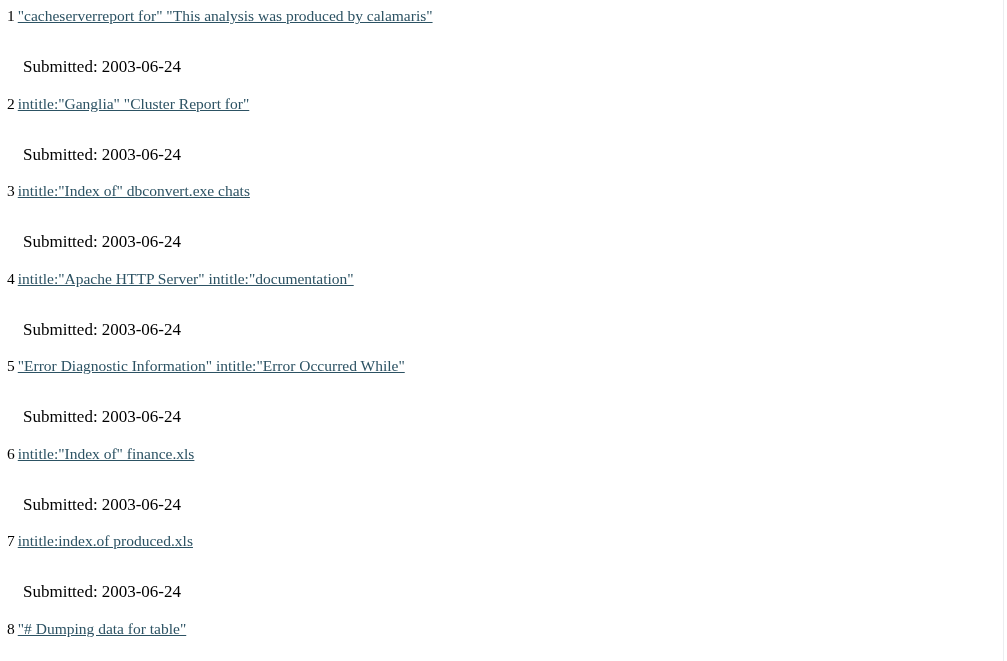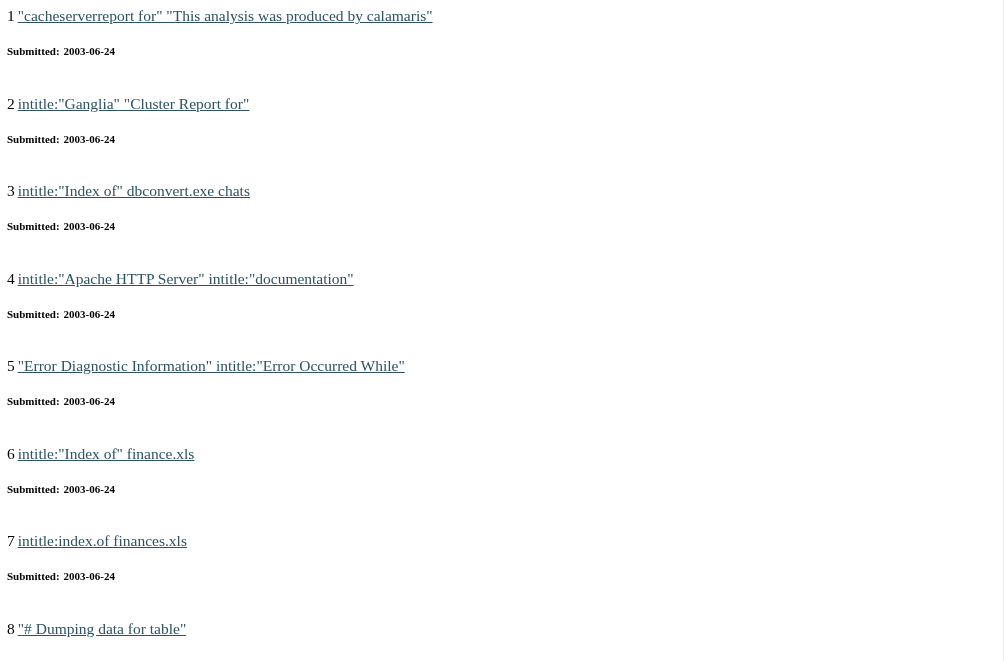--- a/index.html
+++ b/index.html
@@ -56,27 +56,26 @@
 
   .entry-link {
     color: #2c5263;
     text-decoration: underline;
     text-decoration-color: #2c5263;
     cursor: pointer;
     margin-left: 3px;
   }
 
   .entry-submitted-line {
-    margin: 0;
+    margin: 16px;
     padding: 17px 0 0 7px;
-    font-size: 11px;
+    font-size: 17px;
     line-height: 18px;
     color: #000000;
     white-space: nowrap;
-    font-weight: bold;
   }
 
   .submitted-label { color: #000000; }
   .submitted-date  { color: #000000; margin-left: 4px; }
 </style>
 </head>
 <body>
 
 <div id="gutter-edge"></div>
 
@@ -99,20 +98,20 @@
     </div>
     <div class="entry">
       <div class="entry-query-line"><span class="entry-index">5</span><a class="entry-link" href="#">"Error Diagnostic Information" intitle:"Error Occurred While"</a></div>
       <div class="entry-submitted-line"><span class="submitted-label">Submitted:</span><span class="submitted-date">2003-06-24</span></div>
     </div>
     <div class="entry">
       <div class="entry-query-line"><span class="entry-index">6</span><a class="entry-link" href="#">intitle:"Index of" finance.xls</a></div>
       <div class="entry-submitted-line"><span class="submitted-label">Submitted:</span><span class="submitted-date">2003-06-24</span></div>
     </div>
     <div class="entry">
-      <div class="entry-query-line"><span class="entry-index">7</span><a class="entry-link" href="#">intitle:index.of finances.xls</a></div>
+      <div class="entry-query-line"><span class="entry-index">7</span><a class="entry-link" href="#">intitle:index.of produced.xls</a></div>
       <div class="entry-submitted-line"><span class="submitted-label">Submitted:</span><span class="submitted-date">2003-06-24</span></div>
     </div>
     <div class="entry">
       <div class="entry-query-line"><span class="entry-index">8</span><a class="entry-link" href="#">"# Dumping data for table"</a></div>
       <div class="entry-submitted-line"><span class="submitted-label">Submitted:</span><span class="submitted-date">2003-06-24</span></div>
     </div>
   </div>
 
 </body></html>

